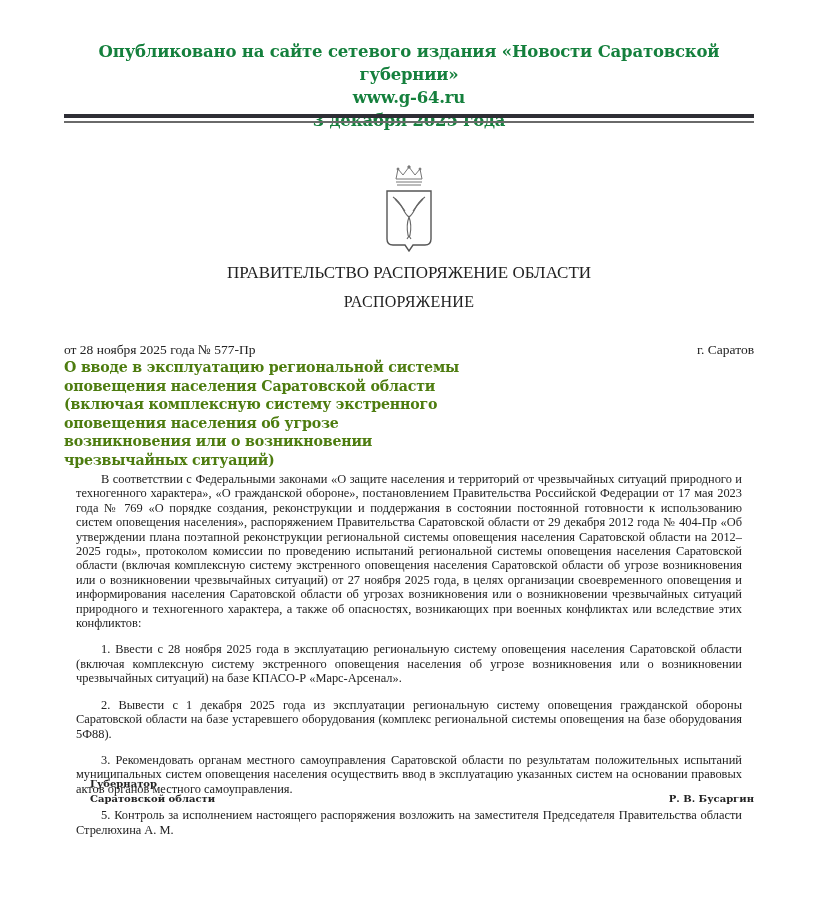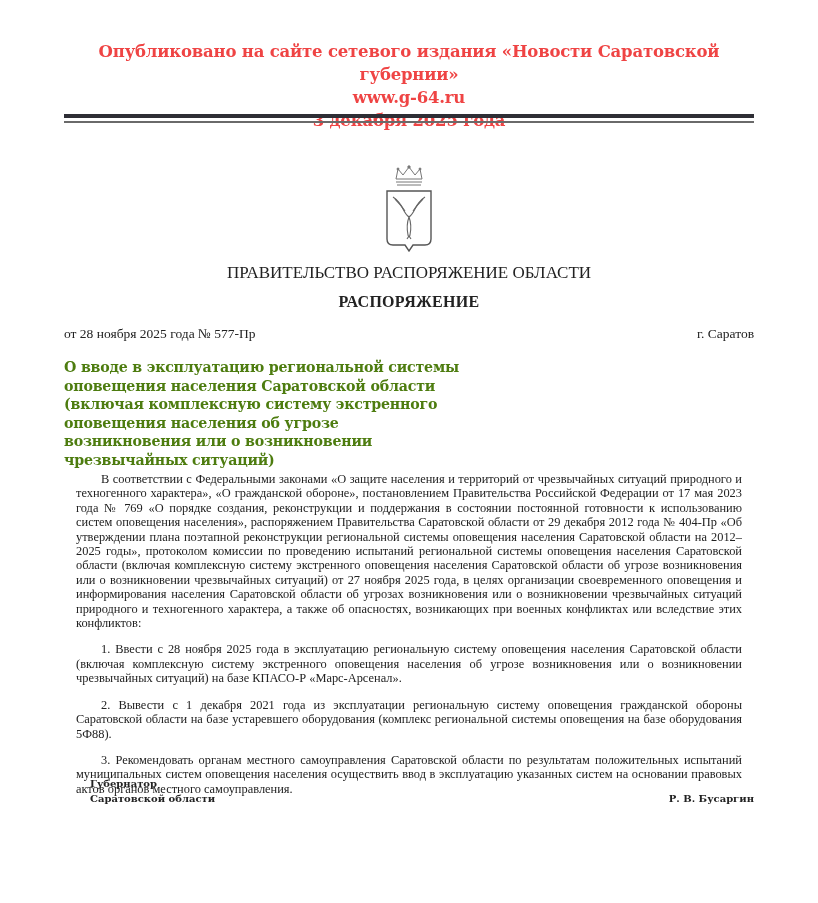--- a/index.html
+++ b/index.html
@@ -1,27 +1,27 @@
 <!DOCTYPE html>
 <html><head>
   <meta charset="utf-8">
   <style>
     html, body { margin: 0; padding: 0; background: #ffffff; }
     body { width: 818px; height: 903px; position: relative; overflow: hidden; color: #1a1a1a; }
     .page { position: absolute; left: 0; top: 0; width: 818px; height: 903px; }
     .pub-header { position: absolute; left: 64px; top: 40px; width: 690px; text-align: center;
-      font-family: "DejaVu Serif", serif; font-weight: bold; font-size: 16.5px; line-height: 23px; color: #ef4444; letter-spacing: -0.2px; }
+      font-family: "DejaVu Serif", serif; font-weight: bold; font-size: 16.5px; line-height: 23px; color: #15803d; letter-spacing: -0.2px; }
     .rule-thick { position: absolute; left: 64px; top: 114px; width: 690px; height: 4px; background: #2e2e35; }
     .rule-thin { position: absolute; left: 64px; top: 121px; width: 690px; height: 2px; background: #6a6a6a; }
     .emblem { position: absolute; left: 381px; top: 165px; width: 56px; height: 90px; }
     .gov-title { position: absolute; left: 64px; top: 263px; width: 690px; text-align: center;
       font-family: "Liberation Serif", serif; font-size: 17px; color: #222; }
     .doc-type { position: absolute; left: 64px; top: 293px; width: 690px; text-align: center;
-      font-family: "Liberation Serif", serif; font-weight: bold; font-size: 16px; letter-spacing: 0.3px; color: #222; }
-    .meta-row { position: absolute; left: 64px; top: 326px; width: 690px; display: flex; justify-content: space-between;
+      font-family: "Liberation Serif", serif; font-weight: normal; font-size: 16px; letter-spacing: 0.3px; color: #222; }
+    .meta-row { position: absolute; left: 64px; top: 342px; width: 690px; display: flex; justify-content: space-between;
       font-family: "Liberation Serif", serif; font-size: 13.5px; color: #222; }
     .subject { position: absolute; left: 64px; top: 358px; width: 400px;
       font-family: "DejaVu Serif", serif; font-weight: bold; font-size: 14.2px; line-height: 18.5px; color: #4d7c0f; letter-spacing: -0.2px; }
     .body { position: absolute; left: 64px; top: 460px; width: 690px;
       font-family: "Liberation Serif", serif; font-size: 12.4px; line-height: 14.4px; color: #222; text-align: justify; }
     .body p { margin: 12px; text-indent: 25px; }
     .sign { position: absolute; left: 90px; top: 776px; width: 664px; display: flex; justify-content: space-between; align-items: flex-end;
       font-family: "DejaVu Serif", serif; font-weight: bold; font-size: 10px; line-height: 15px; color: #222; }
     .sign-left span { display: block; }
   </style>
@@ -69,22 +69,23 @@
   <div class="meta-row">
     <span>от 28 ноября 2025 года № 577-Пр</span>
     <span>г. Саратов</span>
   </div>
 
   <div class="subject">О вводе в эксплуатацию региональной системы оповещения населения Саратовской области (включая комплексную систему экстренного оповещения населения об угрозе возникновения или о возникновении чрезвычайных ситуаций)</div>
 
   <div class="body">
     <p>В соответствии с Федеральными законами «О защите населения и территорий от чрезвычайных ситуаций природного и техногенного характера», «О гражданской обороне», постановлением Правительства Российской Федерации от 17 мая 2023 года № 769 «О порядке создания, реконструкции и поддержания в состоянии постоянной готовности к использованию систем оповещения населения», распоряжением Правительства Саратовской области от 29 декабря 2012 года № 404-Пр «Об утверждении плана поэтапной реконструкции региональной системы оповещения населения Саратовской области на 2012–2025 годы», протоколом комиссии по проведению испытаний региональной системы оповещения населения Саратовской области (включая комплексную систему экстренного оповещения населения Саратовской области об угрозе возникновения или о возникновении чрезвычайных ситуаций) от 27 ноября 2025 года, в целях организации своевременного оповещения и информирования населения Саратовской области об угрозах возникновения или о возникновении чрезвычайных ситуаций природного и техногенного характера, а также об опасностях, возникающих при военных конфликтах или вследствие этих конфликтов:</p>
     <p>1. Ввести с 28 ноября 2025 года в эксплуатацию региональную систему оповещения населения Саратовской области (включая комплексную систему экстренного оповещения населения об угрозе возникновения или о возникновении чрезвычайных ситуаций) на базе КПАСО-Р «Марс-Арсенал».</p>
-    <p>2. Вывести с 1 декабря 2021 года из эксплуатации региональную систему оповещения гражданской обороны Саратовской области на базе устаревшего оборудования (комплекс региональной системы оповещения на базе оборудования 5Ф88).</p>
+    <p>2. Вывести с 1 декабря 2025 года из эксплуатации региональную систему оповещения гражданской обороны Саратовской области на базе устаревшего оборудования (комплекс региональной системы оповещения на базе оборудования 5Ф88).</p>
     <p>3. Рекомендовать органам местного самоуправления Саратовской области по результатам положительных испытаний муниципальных систем оповещения населения осуществить ввод в эксплуатацию указанных систем на основании правовых актов органов местного самоуправления.</p>
+    <p>5. Контроль за исполнением настоящего распоряжения возложить на заместителя Председателя Правительства области Стрелюхина А. М.</p>
   </div>
 
   <div class="sign">
     <div class="sign-left">
       <span>Губернатор</span>
       <span>Саратовской области</span>
     </div>
     <div>Р. В. Бусаргин</div>
   </div>
 

